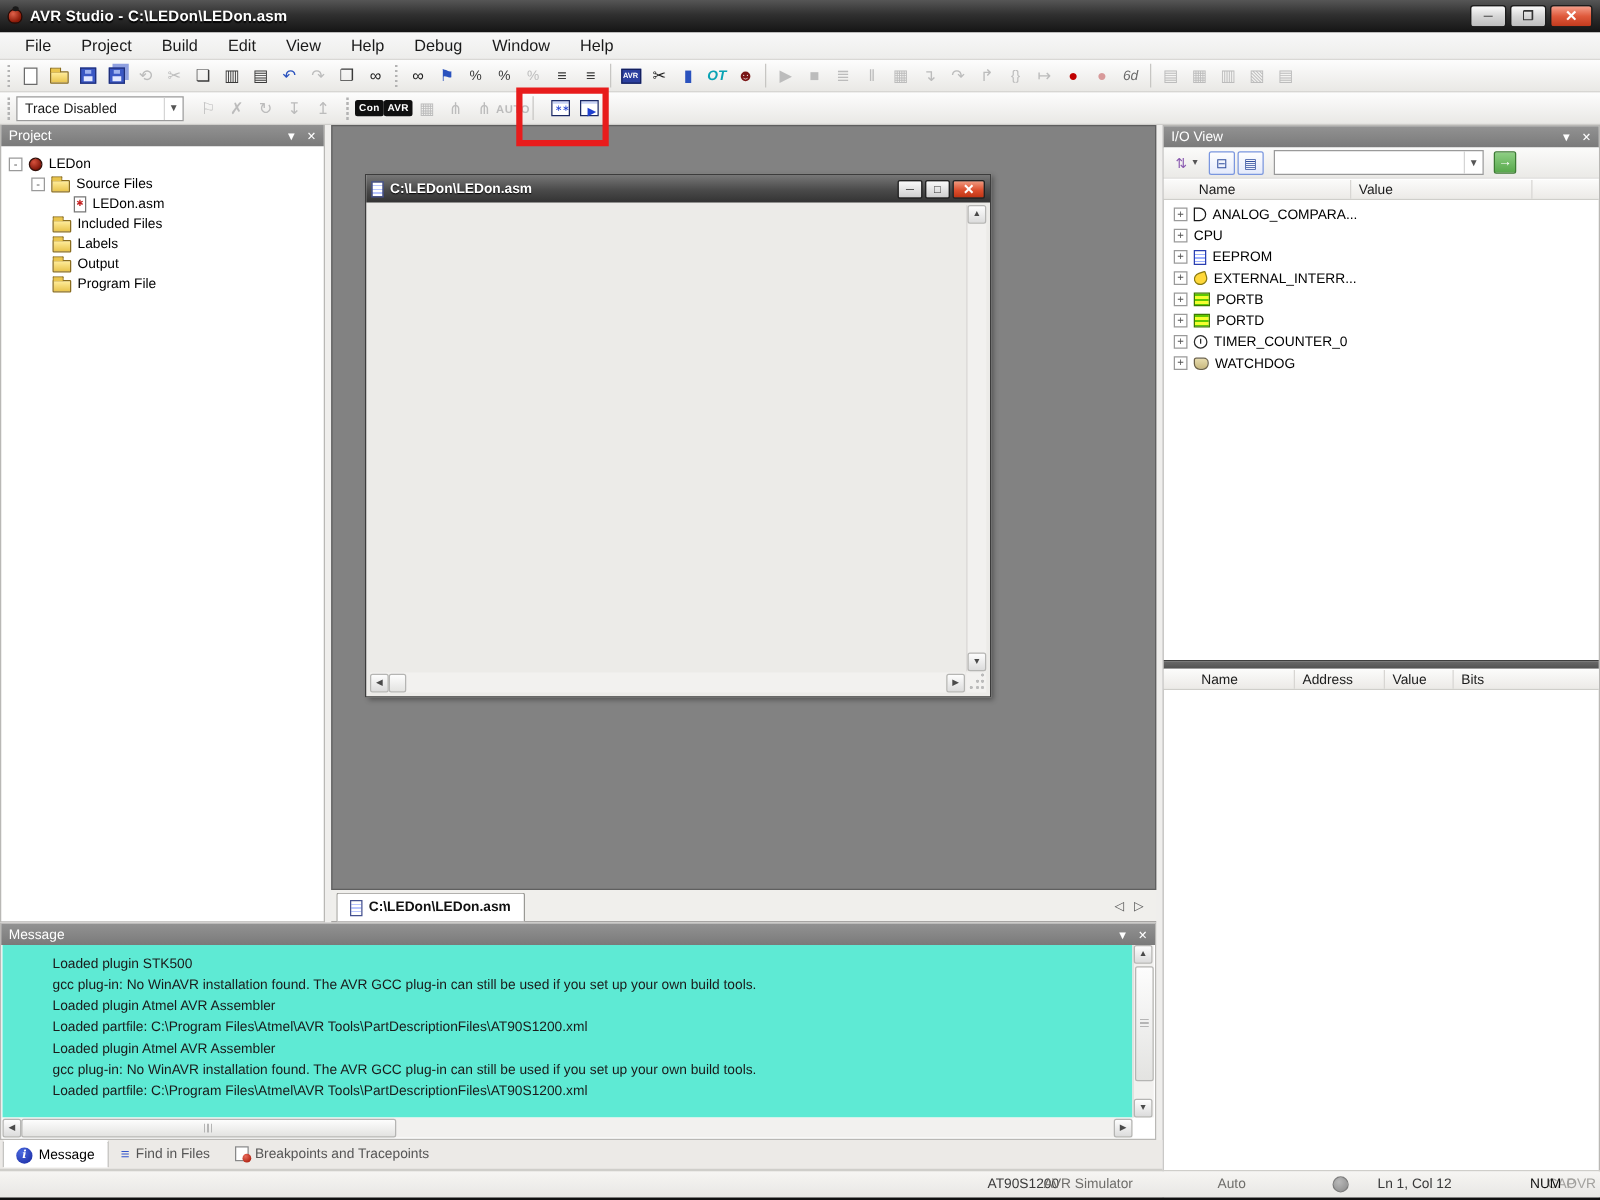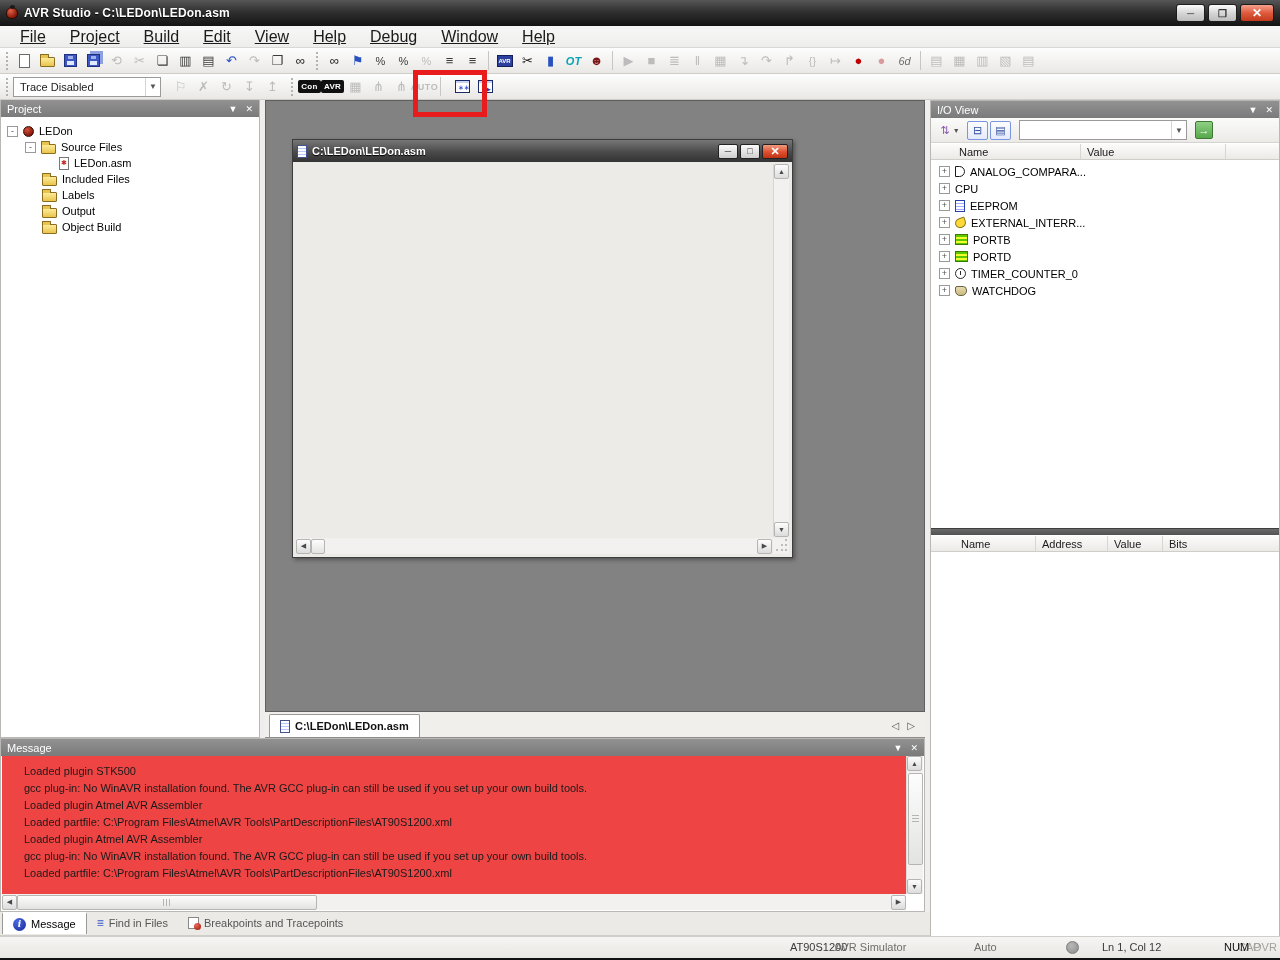--- a/index.html
+++ b/index.html
@@ -23,21 +23,21 @@
     background:linear-gradient(#fbfbfb,#d6d6d6 50%,#bdbdbd);
     display:flex; align-items:center; justify-content:center;
     font-size:10px; color:#333; font-weight:bold; }
   .winbtn.close { background:linear-gradient(#f5a08c,#df5a3c 50%,#c23a1d);
     color:#fff; width:34px; font-size:12px; }
 
   
   #menubar { position:absolute; left:0; top:26px; width:1280px; height:22px;
     background:linear-gradient(#f8f8f8,#ededeb); border-bottom:1px solid #d9d8d5;
     display:flex; align-items:center; padding-left:8px; }
-  .menu-item { font-size:16px; color:#1a1a1a; padding:3px 12px;text-decoration:underline; }
+  .menu-item { font-size:13px; color:#1a1a1a; padding:3px 12px; }
 
   
   .toolbar { position:absolute; left:0; width:1280px; height:26px;
     background:linear-gradient(#fdfdfd,#e9e8e5); border-bottom:1px solid #cfcecb;
     display:flex; align-items:center; padding-left:2px; }
   #toolbar1 { top:48px; } #toolbar2 { top:74px; }
   .grip { width:5px; height:18px; margin:0 3px;
     background:repeating-linear-gradient(180deg,#b3b3b3 0 2px,transparent 2px 4px);
     background-size:2px 100%; background-repeat:no-repeat; background-position:1px 0; }
   .sep { width:1px; height:19px; background:#c7c6c3; margin:0 4px; }
@@ -163,22 +163,22 @@
     background:repeating-linear-gradient(180deg,#5ec800 0 2px,#f4ff2e 2px 4px); }
   .io-timer { width:11px; height:11px; border-radius:50%; background:#fff; border:1px solid #2a2a2a; position:relative; }
   .io-timer::after { content:""; position:absolute; left:4px; top:2px; width:1px; height:4px; background:#2a2a2a; }
   .io-dog { width:12px; height:10px; background:linear-gradient(#e7dcae,#c9b97f);
     border:1px solid #6b6148; border-radius:2px 4px 5px 5px; }
   #watch-divider { height:7px; background:linear-gradient(#6a6a6a,#515151); border-top:1px solid #3e3e3e; }
 
   
   #msg-panel { position:absolute; left:0; top:738px; width:925px; height:174px;
     background:#fff; border:1px solid #b9b8b5; }
-  #msg-body { position:absolute; left:1px; top:17px; right:18px; bottom:17px; background:#ef4444;
-    overflow:hidden; padding:7px 0 0 22px; }
+  #msg-body { position:absolute; left:1px; top:17px; right:18px; bottom:17px; background:#5eead4;
+    overflow:hidden; padding:7px 0 0 40px; }
   .msg-line { font-size:11px; color:#1a1a1a; line-height:17px; white-space:nowrap; }
   #msg-vscroll { position:absolute; right:1px; top:17px; width:17px; bottom:17px; background:#f2f1ef;
     border-left:1px solid #dddcd9; display:flex; flex-direction:column; }
   #msg-hscroll { position:absolute; left:1px; right:18px; bottom:1px; height:16px; background:#f2f1ef;
     display:flex; align-items:center; }
   .thumb-grip { background:repeating-linear-gradient(90deg,#b5b5b5 0 1px,transparent 1px 3px);
     width:9px; height:7px; margin:auto; }
   .vthumb-grip { background:repeating-linear-gradient(180deg,#b5b5b5 0 1px,transparent 1px 3px);
     width:7px; height:9px; margin:auto; }
 
@@ -289,21 +289,21 @@
   <div class="sep"></div>
   <div class="tbtn dis">▤</div>
   <div class="tbtn dis">▦</div>
   <div class="tbtn dis">▥</div>
   <div class="tbtn dis">▧</div>
   <div class="tbtn dis">▤</div>
 </div>
 
 <div id="toolbar2" class="toolbar">
   <div class="grip"></div>
-  <div class="combo" style="width:148px;">
+  <div class="combo" style="width:134px;">
     <span>Trace Disabled</span>
     <span class="arrow">▼</span>
   </div>
   <div class="tbtn dis" style="margin-left:8px;">⚐</div>
   <div class="tbtn dis">✗</div>
   <div class="tbtn dis">↻</div>
   <div class="tbtn dis">↧</div>
   <div class="tbtn dis">↥</div>
   <div class="grip" style="margin-left:6px;"></div>
   <div class="tbtn">
@@ -363,21 +363,21 @@
     <div class="trow" style="padding-left:41px;">
       <span class="i-folder"></span>
       <span>Labels</span>
     </div>
     <div class="trow" style="padding-left:41px;">
       <span class="i-folder"></span>
       <span>Output</span>
     </div>
     <div class="trow" style="padding-left:41px;">
       <span class="i-folder"></span>
-      <span>Object Build</span>
+      <span>Program File</span>
     </div>
   </div>
 </div>
 
 <div id="mdi">
   <div id="doc-window">
     <div id="doc-titlebar">
       <span class="i-doc"></span>
       <span class="dtitle">C:\LEDon\LEDon.asm</span>
       <div class="dbtns">

